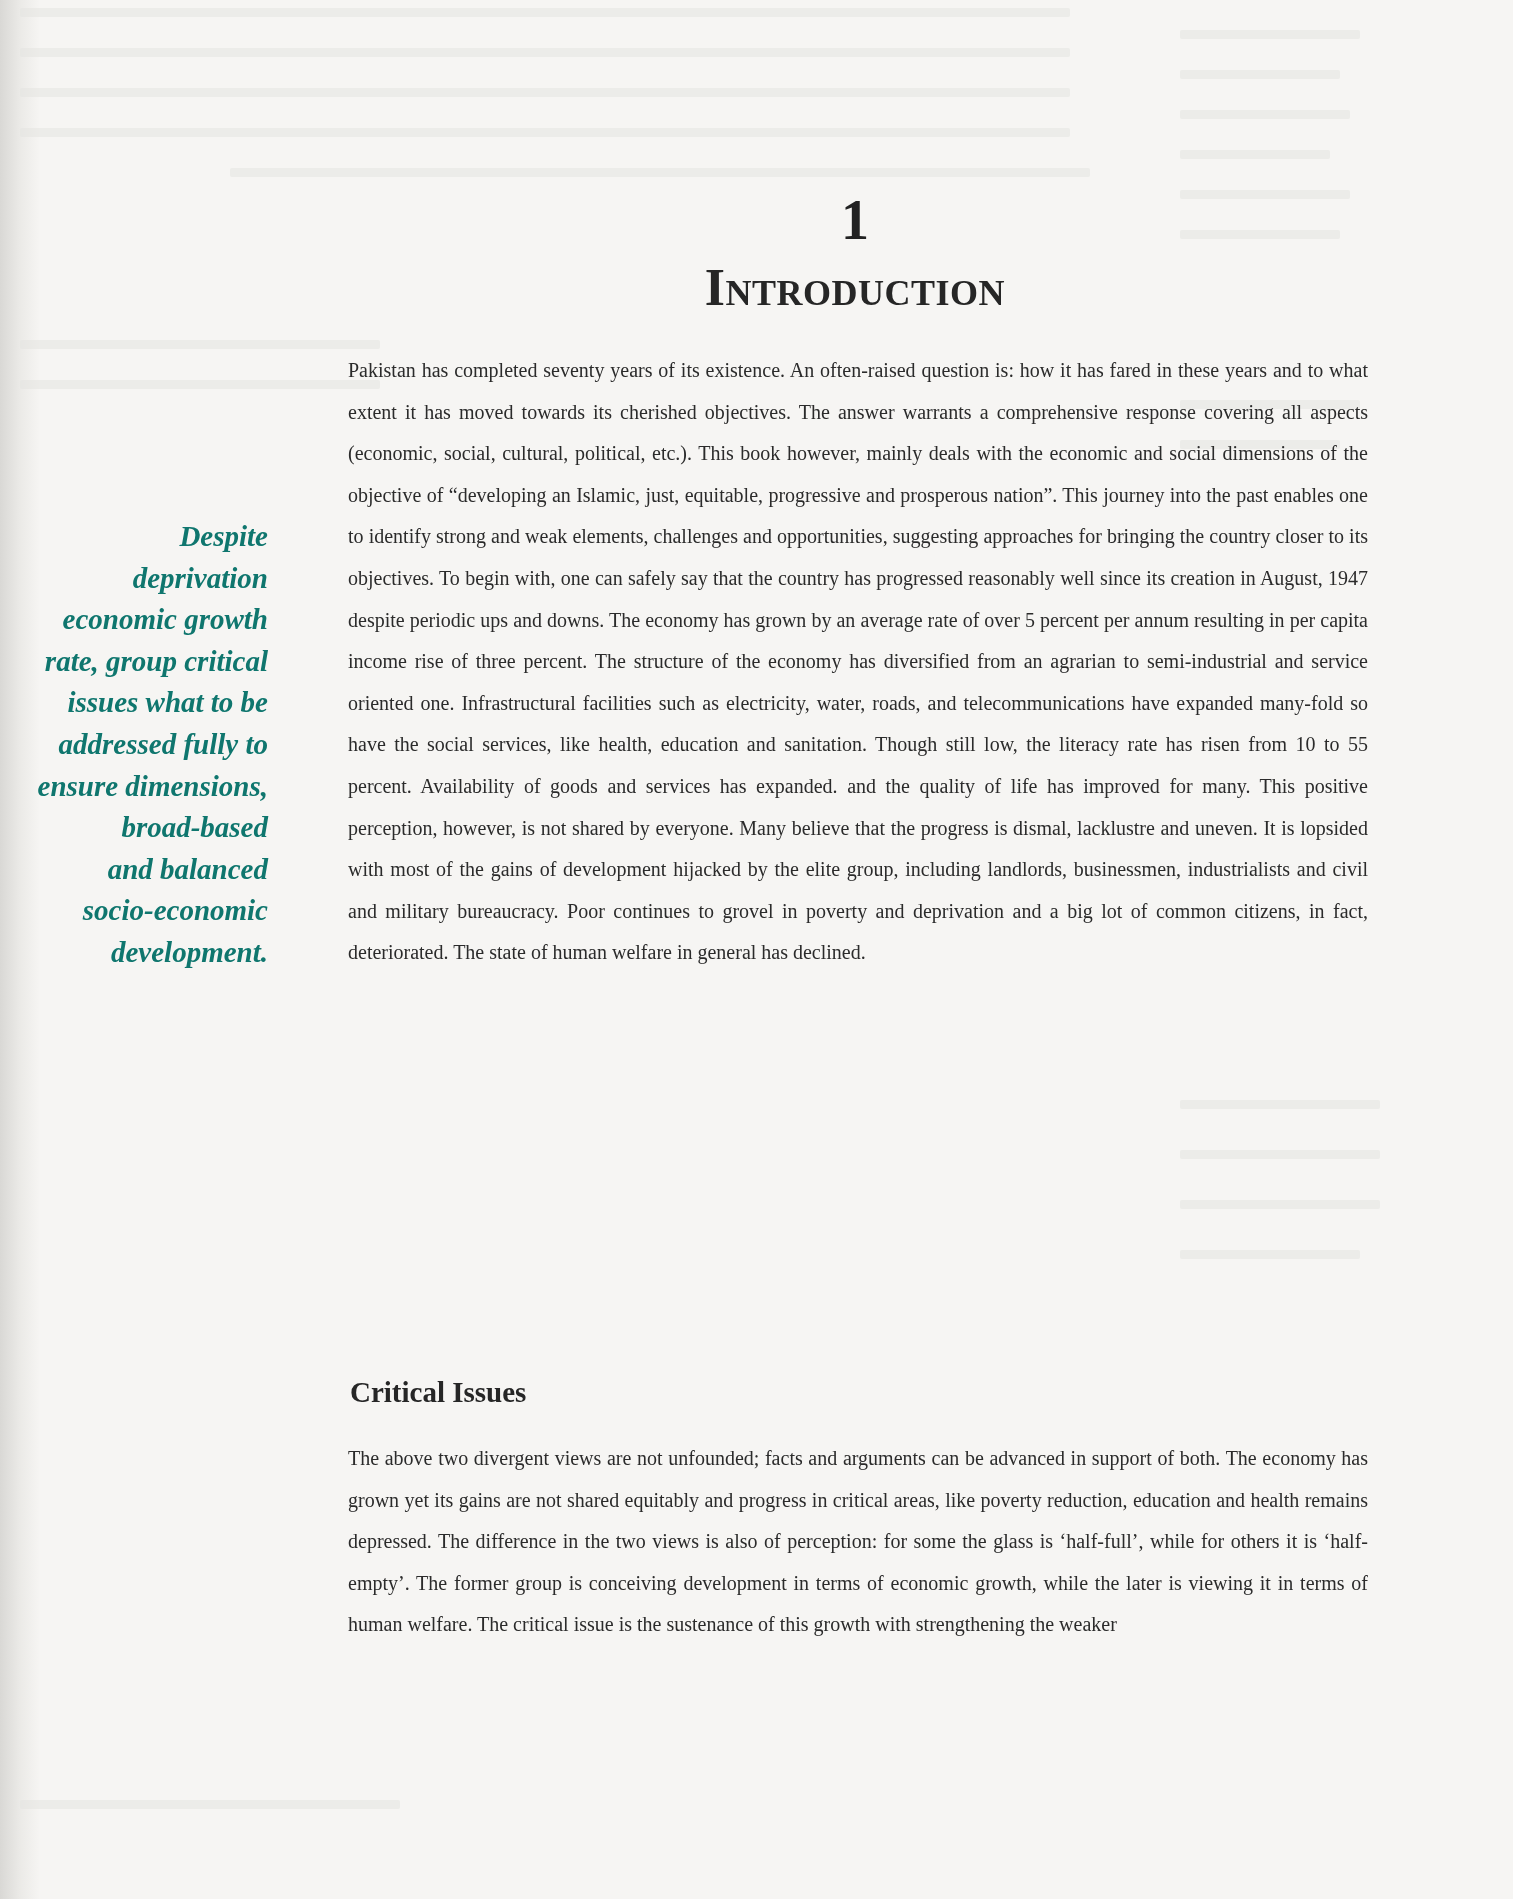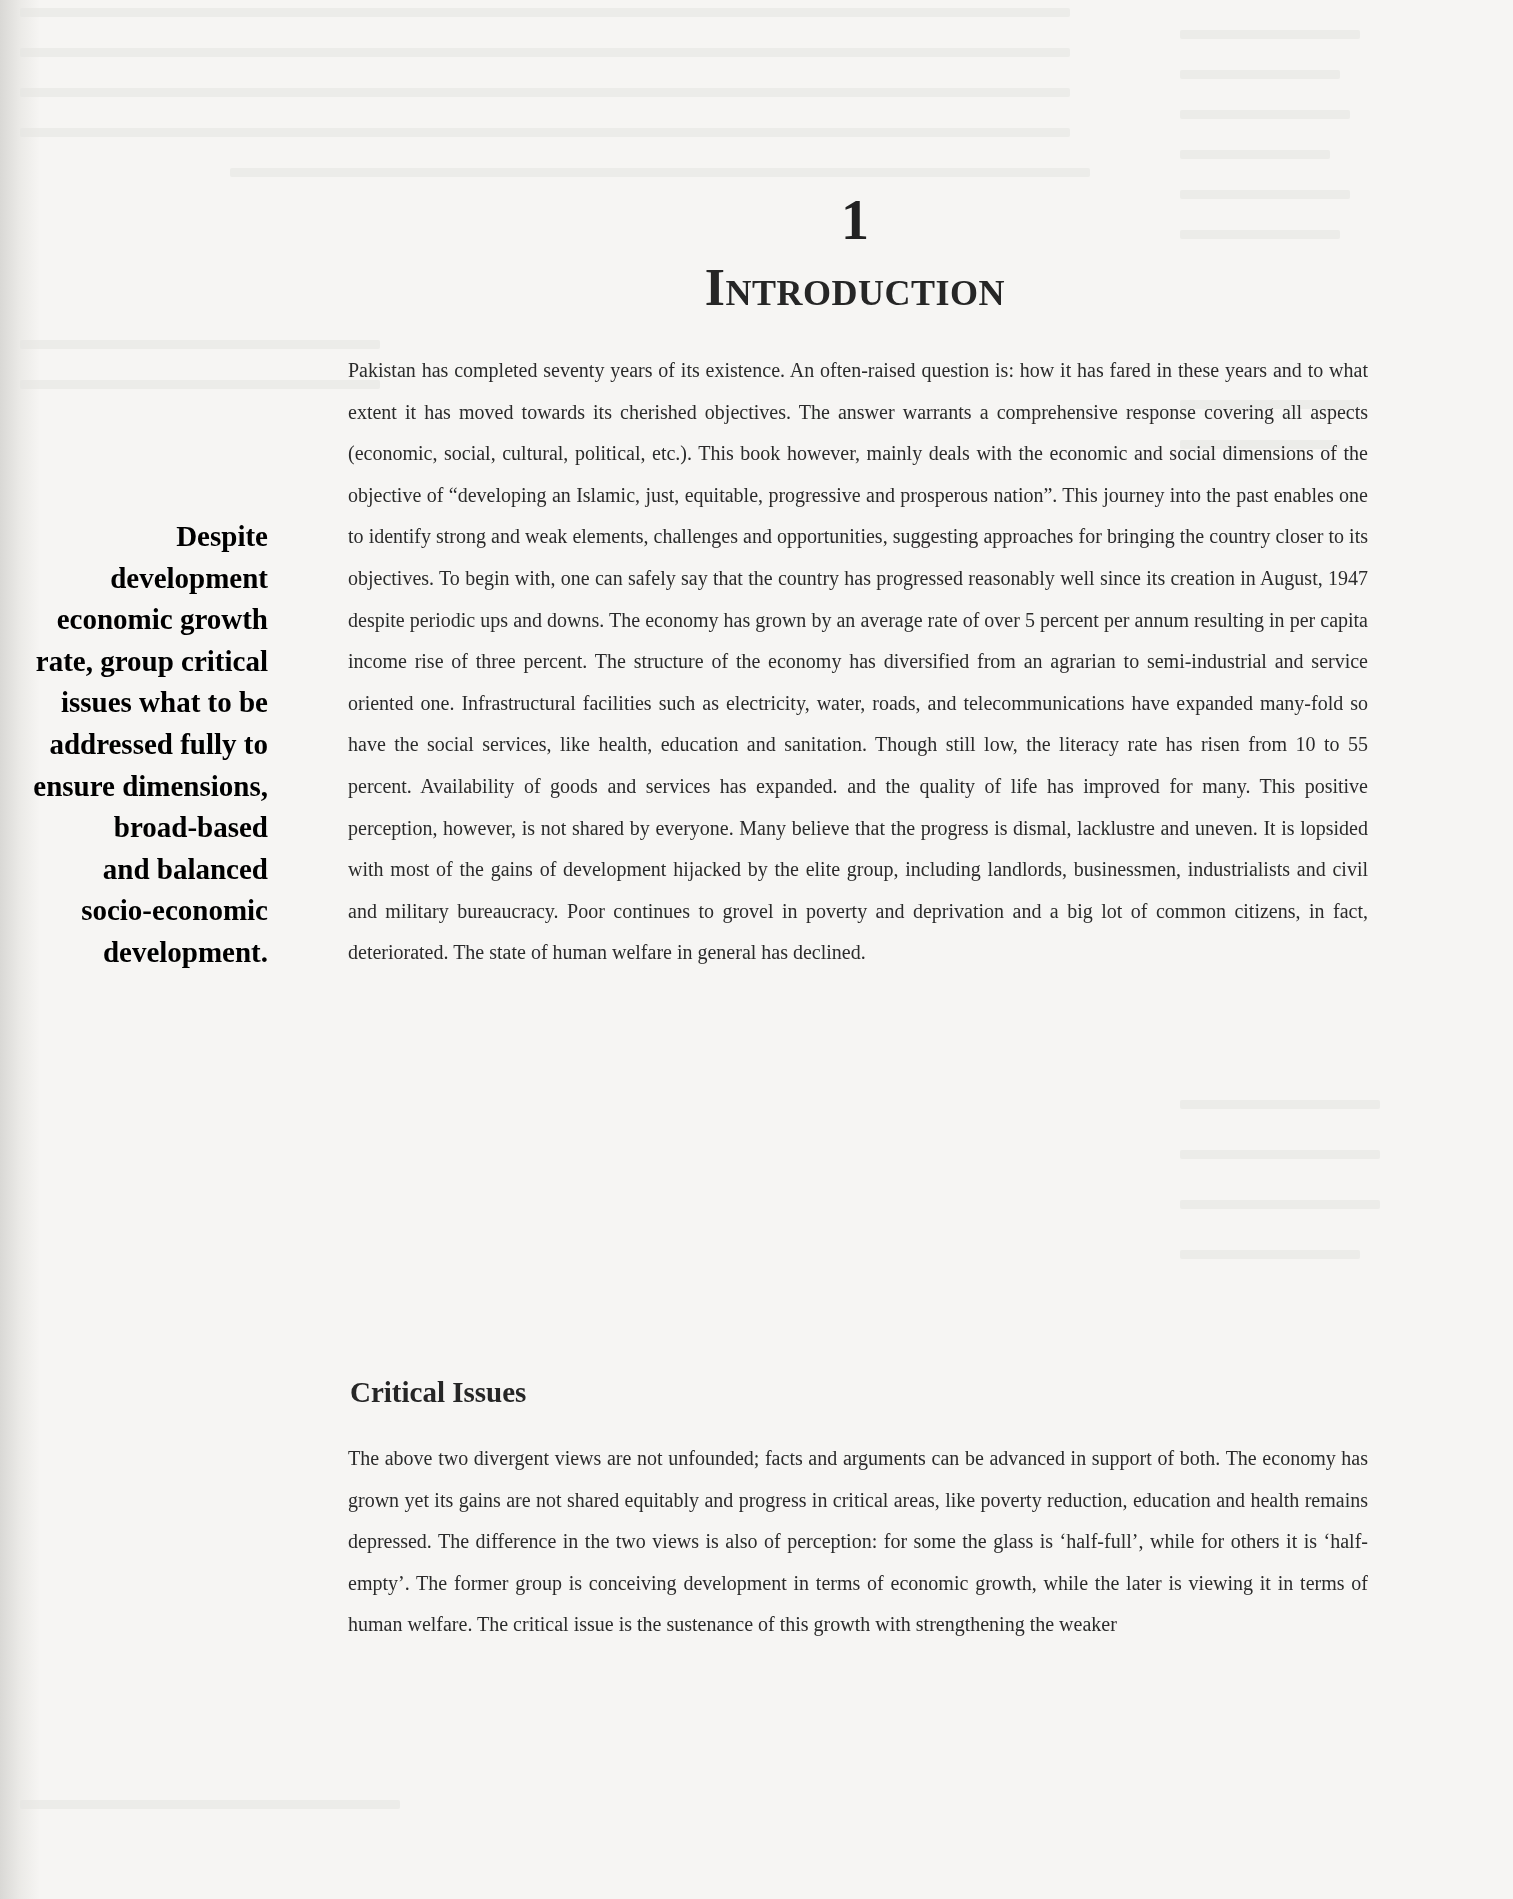--- a/index.html
+++ b/index.html
@@ -32,21 +32,21 @@
   }
   .body-col p { margin: 0; }
   #para1 { top: 350px; }
   .section-heading {
     position: absolute; left: 350px; top: 1372px;
     font-size: 29px; font-weight: bold; color: #262626; line-height: 40px;
   }
   #para2 { top: 1438px; }
   .margin-note {
     position: absolute; left: 0; width: 268px; top: 516px; text-align: right;
-    font-size: 29px; line-height: 41.6px; font-weight: bold; color: #000000;
+    font-size: 29px; line-height: 41.6px; font-weight: bold; font-style: italic; color: #0f766e;
   }
   .margin-note span { display: block; white-space: nowrap; }
 </style>
 </head>
 <body>
 
 <div class="gutter-shade"></div>
 
 <div class="ghost" id="ghost">
     <div class="ghost-line" style="left: 20px; top: 8px; width: 1050px;"></div>
@@ -69,21 +69,21 @@
     <div class="ghost-line" style="left: 1180px; top: 1200px; width: 200px;"></div>
     <div class="ghost-line" style="left: 1180px; top: 1250px; width: 180px;"></div>
     <div class="ghost-line" style="left: 20px; top: 1800px; width: 380px;"></div>
   </div>
 
 <div class="chapter-number">1</div>
 <div class="chapter-title">Introduction</div>
 
 <div class="margin-note">
   <span>Despite</span>
-  <span>development</span>
+  <span>deprivation</span>
   <span>economic growth</span>
   <span>rate, group critical</span>
   <span>issues what to be</span>
   <span>addressed fully to</span>
   <span>ensure dimensions,</span>
   <span>broad-based</span>
   <span>and balanced</span>
   <span>socio-economic</span>
   <span>development.</span>
 </div>

